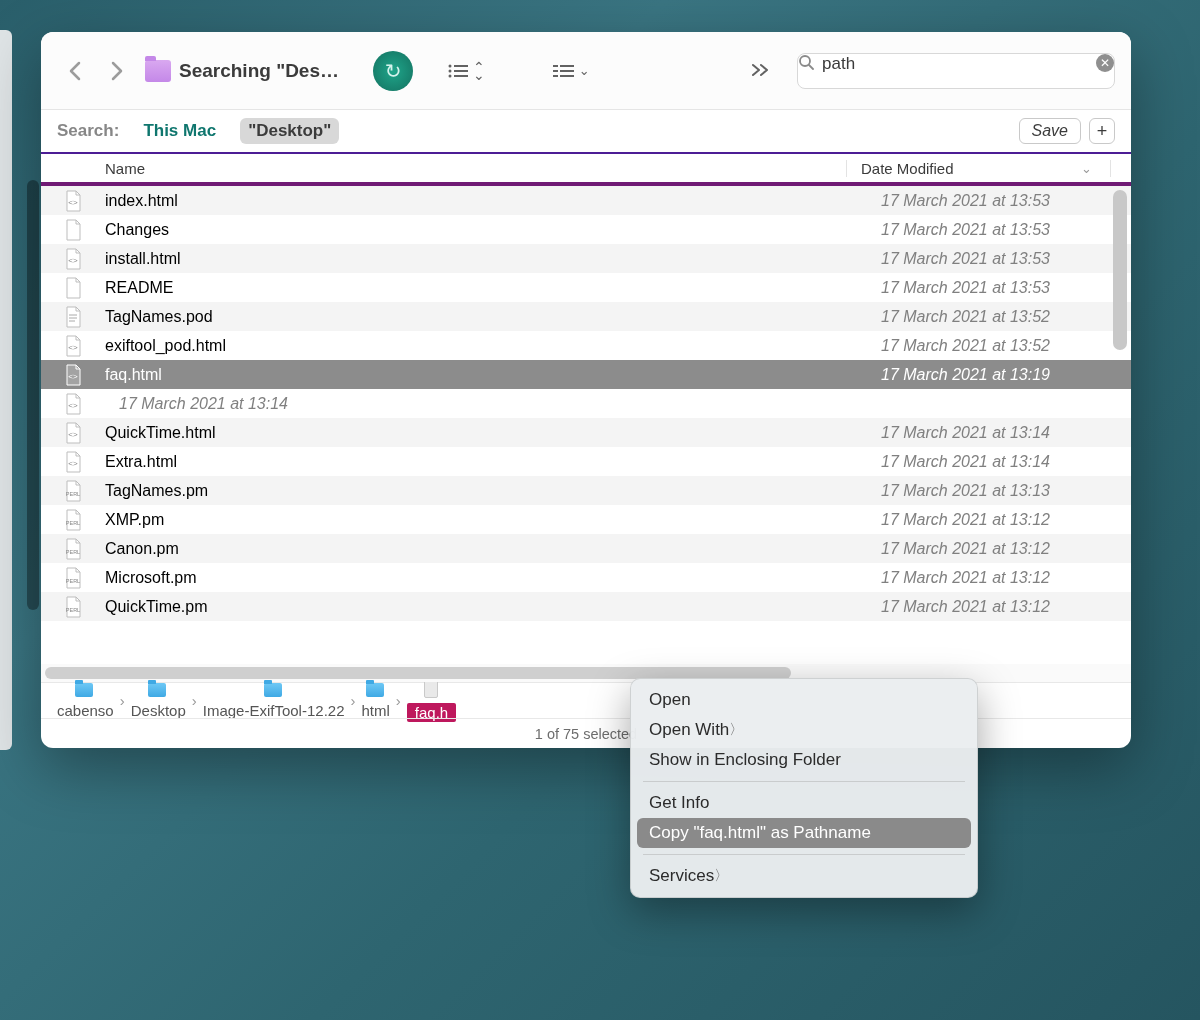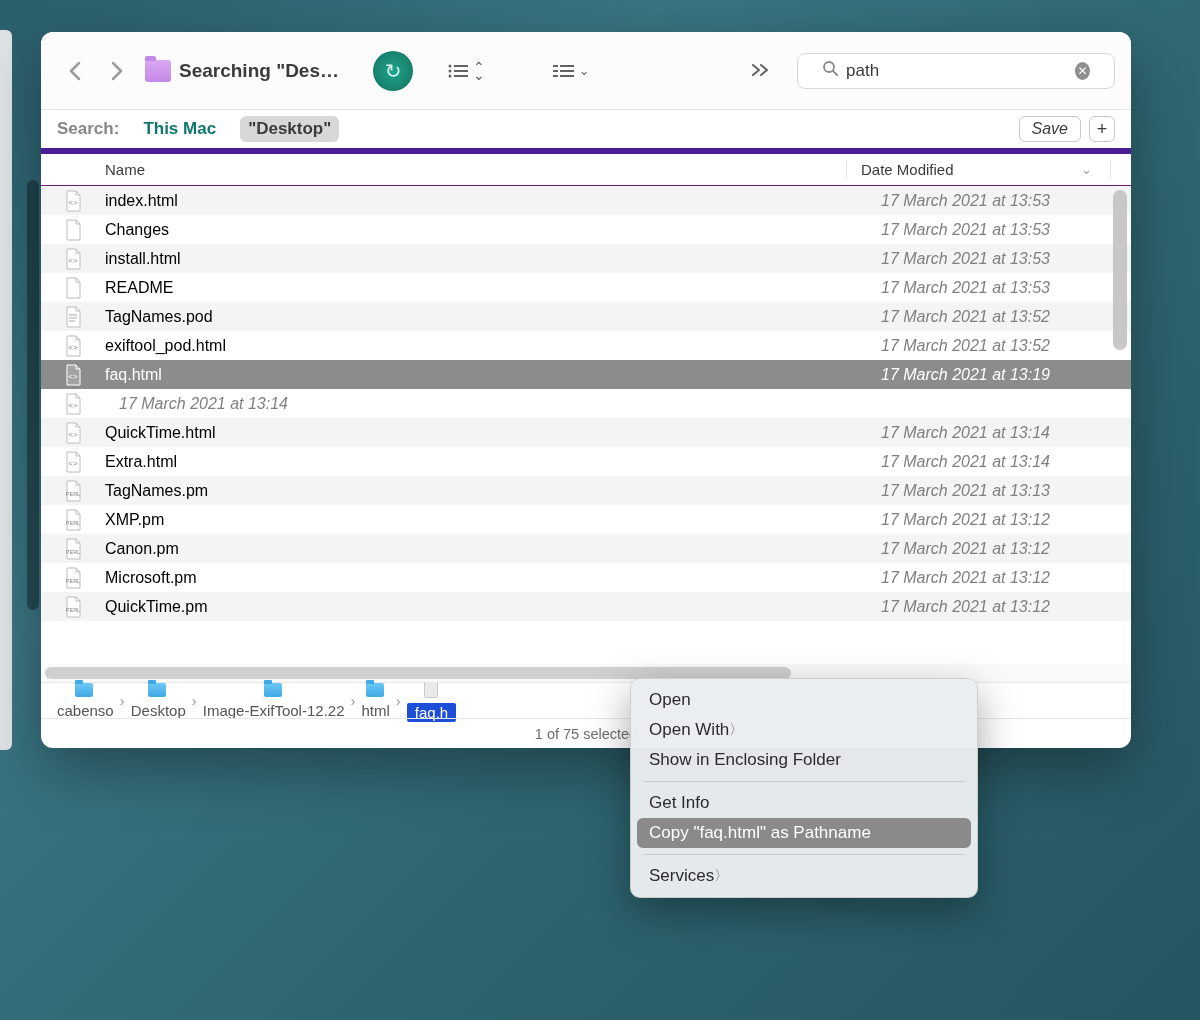--- a/index.html
+++ b/index.html
@@ -108,62 +108,62 @@
     font-size: 20px;
     padding: 6px 8px;
     cursor: pointer;
   }
   .search-box {
     margin-left: 12px;
     width: 318px; height: 36px;
     border: 1px solid #d8d8d8;
     border-radius: 8px;
     background: #ffffff;
-    display: flex; align-items: center;
-    padding: 0 24px;
+    display: flex; align-items: flex-start;
+    padding: 0 0;
     gap: 8px;
   }
   .search-icon { color:#8a8a8a; font-size:17px; }
   .search-input {
     flex: 1; border: none; outline: none;
     font-size: 17px; color: #3a3a3a;
     background: transparent;
   }
   .clear-icon {
     width: 18px; height: 18px;
     background: #8f8f8f; border-radius: 50%;
     color: #fff; font-size: 12px;
     display:flex; align-items:center; justify-content:center;
     cursor: pointer;
   }
   .scope-bar {
     height: 44px;
     display:flex; align-items:center;
     padding: 0 16px;
-    border-bottom: 6px solid #4c1d95;
+    border-bottom: 2px solid #4c1d95;
     gap: 16px;
   }
   .scope-label { color:#878787; font-size:17px; font-weight:600; }
   .scope-opt { color:#0f766e; font-size:17px; font-weight:600; cursor:pointer; padding:3px 8px; }
   .scope-opt.active { background:#d8d8d8; border-radius:6px; color:#3b3b3b; }
   .scope-right { margin-left:auto; display:flex; gap:8px; align-items:center; }
   .save-btn {
     border:1px solid #c9c9c9; border-radius:6px;
     padding: 3px 12px; font-size:16px; color:#3b3b3b;
     background:#fff; cursor:pointer;font-style:italic;
   }
   .plus-btn {
     border:1px solid #c9c9c9; border-radius:6px;
     width:26px; height:26px; font-size:18px; color:#3b3b3b;
     background:#fff; cursor:pointer; display:flex; align-items:center; justify-content:center;
   }
   .columns {
     height: 32px;
     background: #ffffff;
-    border-bottom: 1px solid #701a75;
+    border-bottom: 4px solid #701a75;
     display:flex; align-items:center;
     font-size: 15px; color: #3b3b3b; font-weight: 500;
   }
   .col-name { padding-left: 64px; flex:1; border-right:1px solid #e3e3e3; }
   .col-date { width: 264px; padding-left: 14px; display:flex; align-items:center; justify-content:space-between; padding-right:18px; border-right:1px solid #e3e3e3;}
   .col-date .chev { color:#9a9a9a; font-size:13px; }
   .col-scroll { width: 20px; }
   .list {
     flex:1;
     overflow:hidden;
@@ -214,21 +214,21 @@
     content:""; position:absolute; top:-3px; left:0; width:8px; height:4px;
     background:#3fa9e4; border-radius:1px 1px 0 0;
   }
   .pb-doc {
     width:14px; height:18px; background:#e9e9e9; border:1px solid #c9c9c9; border-radius:2px;
     display:inline-block; margin-right:2px;
   }
   .pb-sep { color:#9a9a9a; }
   .pb-item { display:flex; align-items:center; gap:5px; cursor:pointer;flex-direction:column; }
   .pb-pill {
-    background:#1d4ed8; color:#fff; padding:1px 8px; border-radius:2px;
+    background:#be185d; color:#fff; padding:1px 8px; border-radius:2px;
     display:flex; align-items:center; gap:5px;
   }
   .statusbar {
     height: 30px;
     display:flex; align-items:center; justify-content:center;
     font-size: 14.5px; color:#6d6d6d;
     border-top:1px solid #e8e8e8;
   }
 
   

